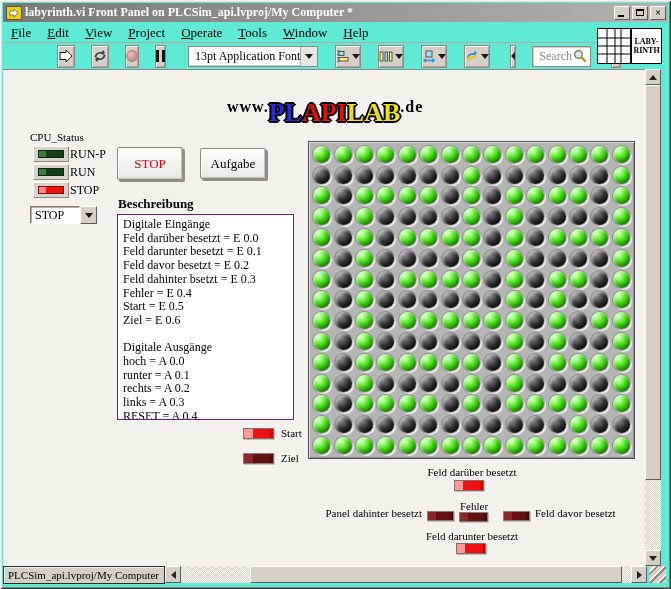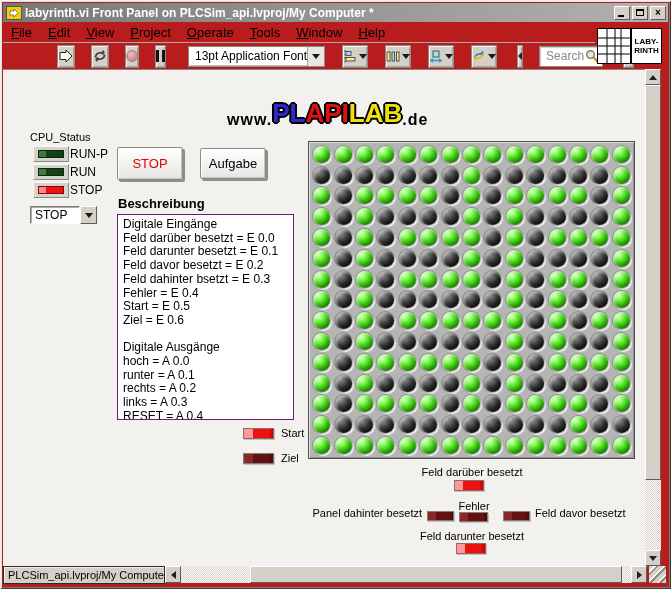--- a/index.html
+++ b/index.html
@@ -1,20 +1,20 @@
 <!DOCTYPE html>
 <html style="--led-on-red: #ee1111; --led-off-red: #621212; --maze-on: #3fdd10;"><head>
 <meta charset="utf-8">
 <style>
   * { box-sizing: border-box; }
   body { margin:0; width:671px; height:589px; overflow:hidden; background:#d4d0c8;
          font-family:"Liberation Sans", sans-serif; }
-  .window { position:relative; width:671px; height:589px; background:#b91c1c;
+  .window { position:relative; width:671px; height:589px; background:#5eead4;
     box-shadow: inset 1px 1px 0 #f4f2ee, inset -1px -1px 0 #3a3a3a,
-                inset 2px 2px 0 #e4e2de, inset -2px -2px 0 #7e7a76; }
+                inset 2px 2px 0 #e4e2de, inset -2px -2px 0 #7e7a76; font-family: Liberation Serif, serif; }
 
   
   .titlebar { position:absolute; left:3px; top:3px; width:665px; height:19px;
     background:linear-gradient(90deg,#787878,#b4b1b1); display:flex; align-items:center;
     padding:0 2px 0 3px; }
   .app-icon { width:16px; height:14px; display:inline-block; margin-right:3px; }
   .title-text { color:#fff; font-size:12px; font-weight:bold; white-space:nowrap;
     flex:1; overflow:hidden; }
   .tb-btn { width:16px; height:14px; background:#d4d0c8; border:1px solid;
     border-color:#fff #5c5c5c #5c5c5c #fff; margin-left:2px; position:relative;
@@ -68,21 +68,21 @@
     align-items:center; justify-content:center; font-size:8px; font-weight:bold; line-height:9px; }
 
   
   .panel { position:absolute; left:3px; top:69px; width:642px; height:497px;
     background:#f2f1ed; box-shadow: inset 0 1px 0 #8a8680; overflow:hidden; }
   .abs { position:absolute; }
   .center-abs { position:absolute; transform:translateX(-50%); white-space:nowrap; }
   .plabel { font-size:11px; color:#000; line-height:14px; white-space:nowrap; }
 
   
-  .logo { display:flex; align-items:flex-end; }
+  .logo { display:flex; align-items:flex-start; }
   .logo .small { font-size:16px; font-weight:bold; color:#000; letter-spacing:1px; }
   .logo .big { font-size:26px; font-weight:bold; letter-spacing:0;
     text-shadow:2px 0 #000,-2px 0 #000,0 2px #000,0 -2px #000,1px 1px #000,
       -1px -1px #000,1px -1px #000,-1px 1px #000; }
 
   
   .cpu-led-row { display:flex; align-items:center; height:16px; margin-bottom:2px; }
   .cpu-led-frame { width:36px; height:16px; background:#d6d3cc; border:1px solid;
     border-color:#fbfaf7 #8e8a84 #8e8a84 #fbfaf7; display:flex; align-items:center;
     justify-content:center; }

